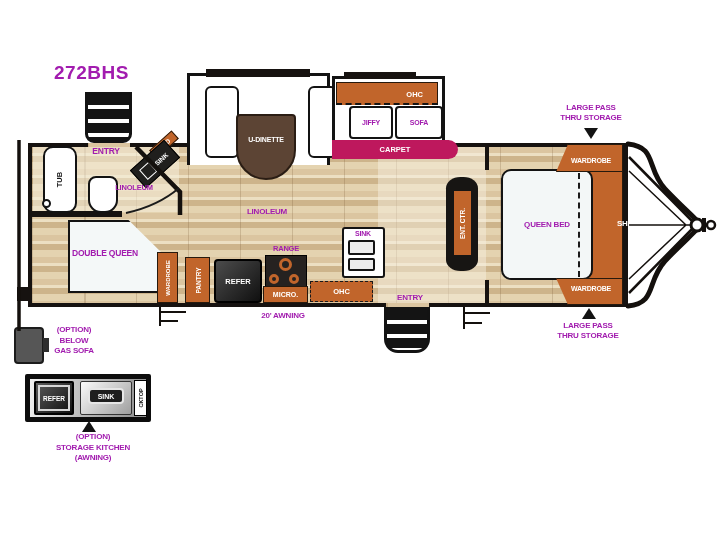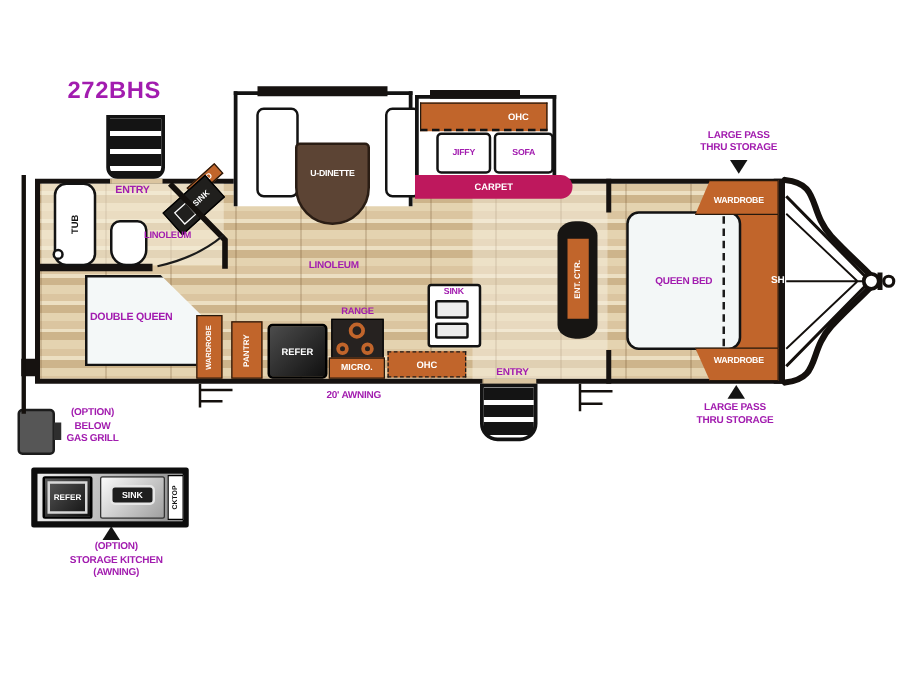--- a/index.html
+++ b/index.html
@@ -149,21 +149,21 @@
   <div class="lbl" style="left:538px;top:321px;width:100px;font-size:8px;line-height:10px;">
     <div>LARGE PASS</div>
     <div>THRU STORAGE</div>
   </div>
 
   <div class="abs" style="left:14px;top:327px;width:30px;height:37px;background:#565656;border:2px solid #1c1c1c;border-radius:4px;"></div>
   <div class="abs" style="left:43px;top:338px;width:6px;height:14px;background:#2e2e2e;"></div>
   <div class="lbl" style="left:42px;top:325px;width:64px;font-size:8px;line-height:10.5px;">
     <div>(OPTION)</div>
     <div>BELOW</div>
-    <div>GAS GRILL</div>
+    <div>GAS SOFA</div>
   </div>
 
   <div class="abs" style="left:25px;top:374px;width:126px;height:48px;border:5px solid #0d0d0d;border-radius:2px;
               background:linear-gradient(100deg,#f0f0f0 0%,#bcbcbc 45%,#8e8e8e 100%);">
     <div class="abs flexc" style="left:4px;top:2px;width:40px;height:34px;background:linear-gradient(135deg,#5a5a5a,#0f0f0f);border:2px solid #000;border-radius:2px;outline:2px solid #d7d7d7;outline-offset:-6px;">
       <span style="color:#fff;font-size:6.5px;font-weight:bold;">REFER</span>
     </div>
     <div class="abs" style="left:50px;top:2px;width:52px;height:34px;background:linear-gradient(135deg,#fafafa,#9f9f9f);border:1.5px solid #333;border-radius:2px;"></div>
     <div class="abs flexc" style="left:58px;top:9px;width:36px;height:16px;background:#1e1e1e;border:2px solid #e6e6e6;border-radius:4px;">
       <span style="color:#fff;font-size:7px;font-weight:bold;">SINK</span>

